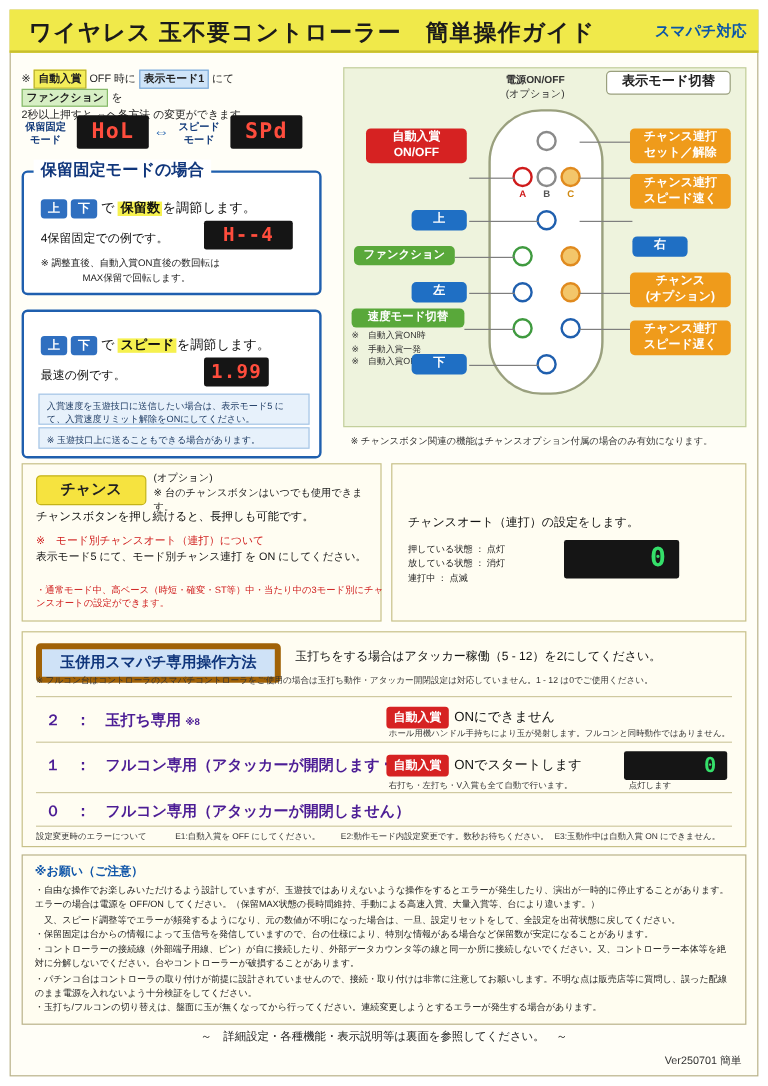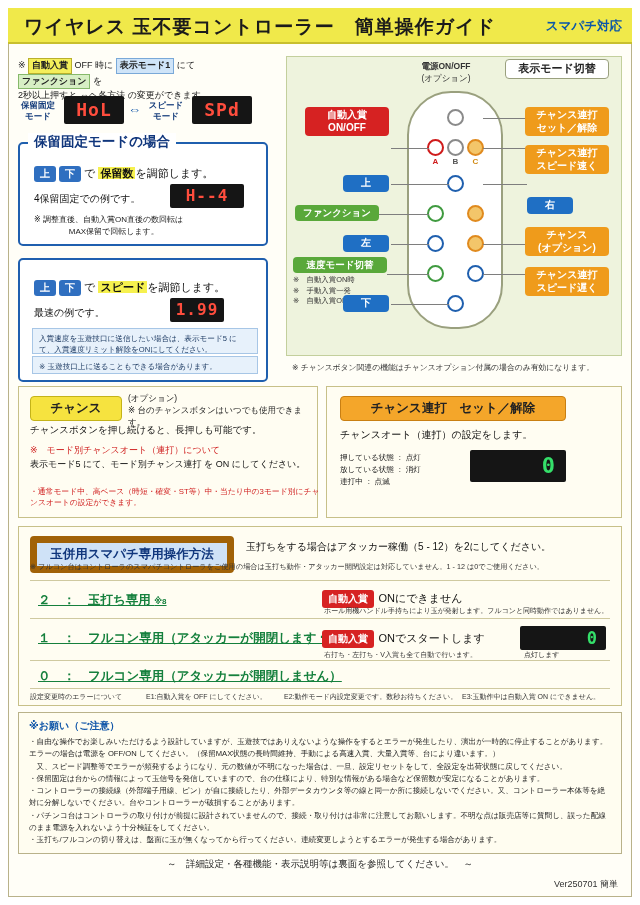--- a/index.html
+++ b/index.html
@@ -51,23 +51,23 @@
   .tag.o{background:#ef9b1b;}
   .tag.r{background:#d62222;}
   .tag.w{background:#ffffff;color:#222;border:1px solid #9aa07e;}
   .ctrl-cap{position:absolute;font-size:8.5px;color:#333;}
 
   
   .sec{position:absolute;border:1px solid #c7c089;background:#fffdf2;box-sizing:border-box;}
   .sec-title{position:absolute;border-radius:4px;font-weight:bold;font-size:12.5px;text-align:center;box-sizing:border-box;padding:3px 8px;}
   .ttl-y{background:#f6e33f;border:1px solid #c4b318;color:#222;}
   .ttl-o{background:#f4a62a;border:1px solid #c97f12;color:#222;}
-  .ttl-b{background:#cfe2f7;border:7px solid #a16207;color:#10367c;}
-
-  .tbl-row{position:absolute;box-sizing:border-box;font-size:12.5px;color:#15803d;font-weight:bold;text-decoration:underline;}
+  .ttl-b{background:#cfe2f7;border:5px solid #a16207;color:#10367c;}
+
+  .tbl-row{position:absolute;box-sizing:border-box;font-size:12.5px;color:#4c1d95;font-weight:bold;}
   .sep{position:absolute;height:1px;background:#cfc9a0;}
 
   .footer-note{position:absolute;left:18px;top:712px;width:604px;border:1px solid #b9b28a;background:#fffdf0;box-sizing:border-box;padding:6px 10px;}
   .fn-title{font-size:10px;font-weight:bold;color:#0f55a8;margin-bottom:3px;}
   .fn-li{font-size:7.6px;color:#222;line-height:1.62;}
   .ver{position:absolute;right:22px;bottom:14px;font-size:9px;color:#333;}
   .bottom-ref{position:absolute;left:0;right:0;bottom:34px;text-align:center;font-size:9.5px;color:#222;}
 </style>
 </head>
 <body>
@@ -187,21 +187,20 @@
   <div class="sec" style="left:18px;top:386px;width:300px;height:132px;"></div>
   <div class="sec-title ttl-y" style="position:absolute;left:30px;top:396px;width:92px;">チャンス</div>
   <div class="note" style="position:absolute;left:128px;top:392px;">(オプション)</div>
   <div class="note" style="position:absolute;left:128px;top:404px;width:182px;">※ 台のチャンスボタンはいつでも使用できます。</div>
   <div style="position:absolute;left:30px;top:424px;width:282px;font-size:9.5px;color:#111;">チャンスボタンを押し続けると、長押しも可能です。</div>
   <div style="position:absolute;left:30px;top:444px;width:282px;font-size:9px;color:#cf1b1b;">※　モード別チャンスオート（連打）について</div>
   <div style="position:absolute;left:30px;top:458px;width:282px;font-size:9px;color:#111;">表示モード5 にて、モード別チャンス連打 を ON にしてください。</div>
   <div style="position:absolute;left:30px;top:486px;width:290px;font-size:7.8px;color:#cf1b1b;">・通常モード中、高ベース（時短・確変・ST等）中・当たり中の3モード別にチャンスオートの設定ができます。</div>
 
   <div class="sec" style="left:326px;top:386px;width:296px;height:132px;"></div>
-  <div class="sec-title ttl-o" style="position:absolute;left:340px;top:396px;width:226px;">チャンス連打　セット／解除</div>
   <div style="position:absolute;left:340px;top:428px;width:250px;font-size:10px;color:#111;">チャンスオート（連打）の設定をします。</div>
   <div style="position:absolute;left:340px;top:452px;width:120px;font-size:7.6px;color:#222;line-height:1.6;">
     <span>押している状態 ： 点灯</span><br>
     <span>放している状態 ： 消灯</span><br>
     <span>連打中 ： 点滅</span>
   </div>
   <div class="seg segg" style="left:470px;top:450px;width:96px;height:32px;line-height:32px;font-size:22px;text-align:right;padding-right:10px;box-sizing:border-box;">0</div>
 
   <div class="sec" style="left:18px;top:526px;width:604px;height:180px;"></div>
   <div class="sec-title ttl-b" style="position:absolute;left:30px;top:536px;width:204px;">玉併用スマパチ専用操作方法</div>

